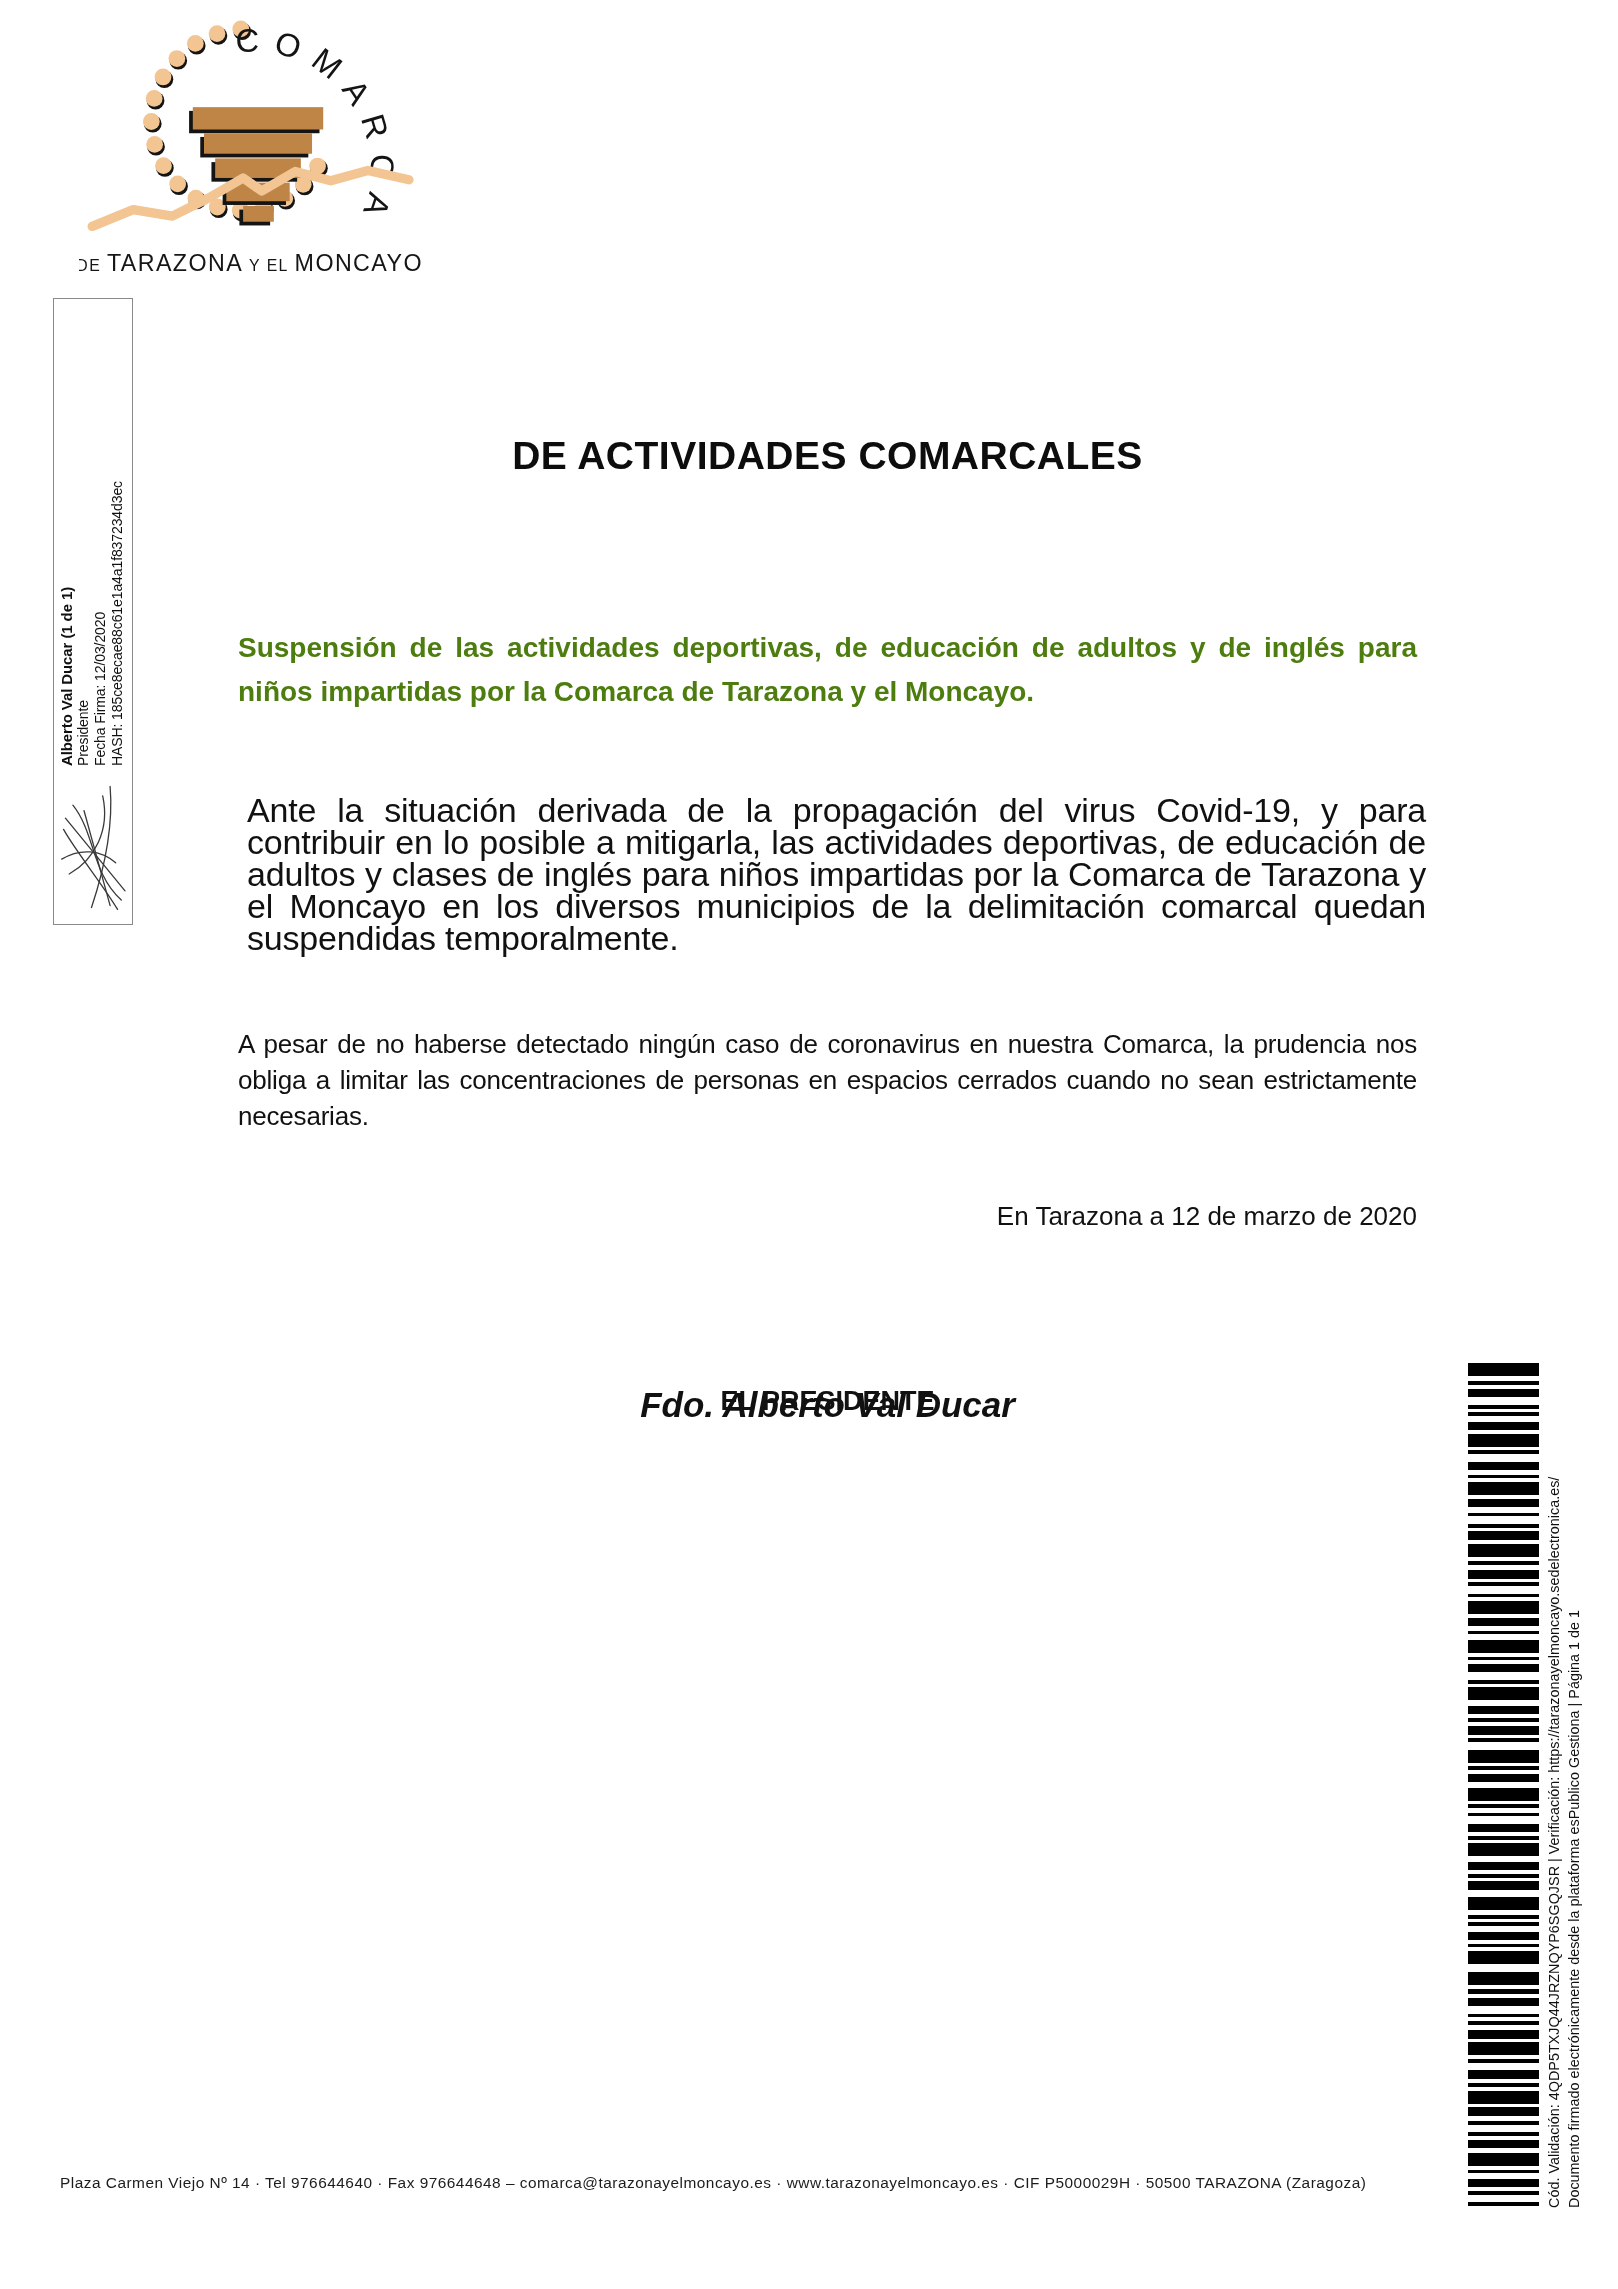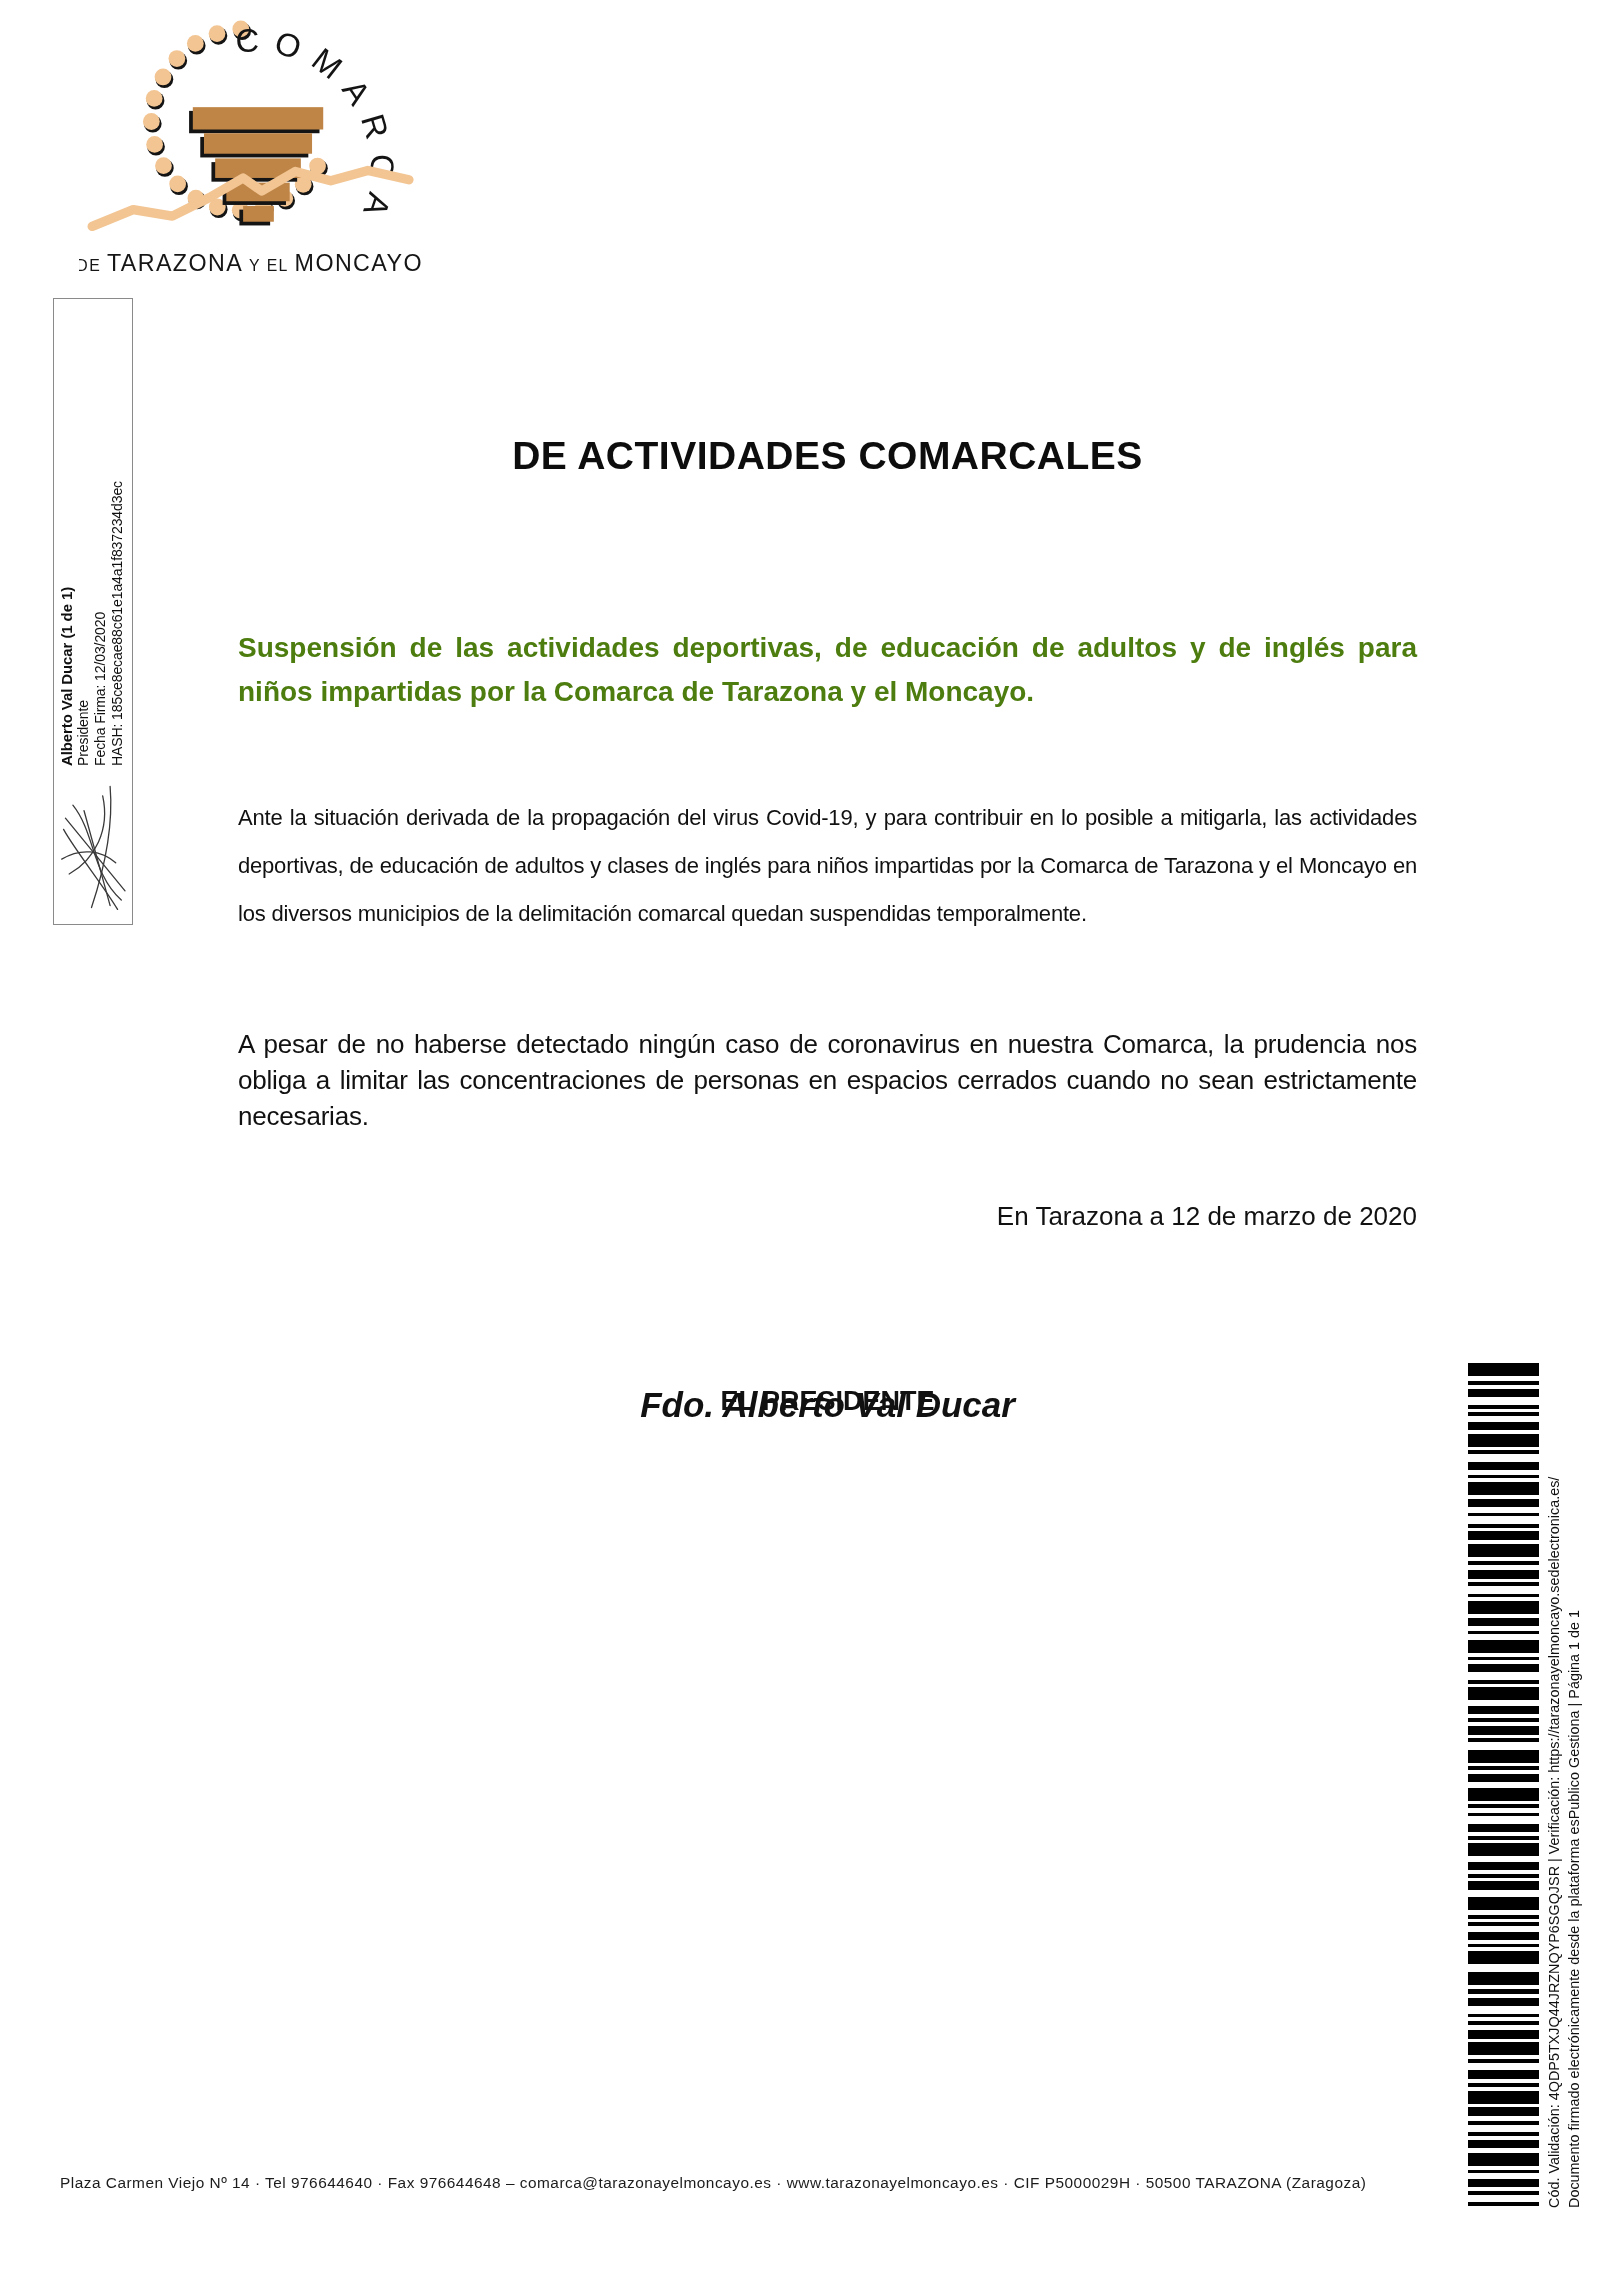--- a/index.html
+++ b/index.html
@@ -17,21 +17,21 @@
   #sigbox .rot-inner{position:absolute;left:0;top:624px;width:624px;height:76px;
       transform:rotate(-90deg);transform-origin:0 0;}
   .sig-lines{position:absolute;left:157px;top:3.7px;font-size:14px;line-height:17px;color:#101010;letter-spacing:-0.1px;white-space:nowrap;}
   .sig-lines .b{font-weight:bold;font-size:15px;}
   .sig-scribble{position:absolute;left:7.5px;top:1.9px;}
 
   
   .main-col{left:238px;width:1179px;}
   #doc-title{top:429px;text-align:center;font-weight:bold;font-size:39px;line-height:53px;letter-spacing:0.5px;color:#0d0d0d;}
   #doc-subtitle{top:626px;font-weight:bold;font-size:28px;line-height:44px;text-align:justify;color:#4d7c0f;}
-  #para1{top:794px;font-size:22px;line-height:48px;text-align:justify;letter-spacing:-0.2px;}
+  #para1{top:794px;font-size:34px;line-height:32px;text-align:justify;letter-spacing:-0.2px;margin-left:9px;}
   #para2{top:1018px;font-size:26px;line-height:36px;text-align:justify;letter-spacing:-0.2px;margin-top:8px;}
   #date-line{top:1201px;text-align:right;font-size:26px;}
   #president-line{top:1386px;text-align:center;font-size:27px;font-weight:bold;}
   #signer-line{top:1385px;text-align:center;font-size:35px;font-weight:bold;font-style:italic;}
 
   
   #barcode{left:1468px;top:1363px;width:71px;height:845px;overflow:hidden;}
   #barcode .bar{width:100%;background:#000;}
   #bctext{left:1545px;top:2208px;width:845px;transform:rotate(-90deg);transform-origin:0 0;
       font-size:14.4px;line-height:19.6px;color:#101010;white-space:nowrap;}

